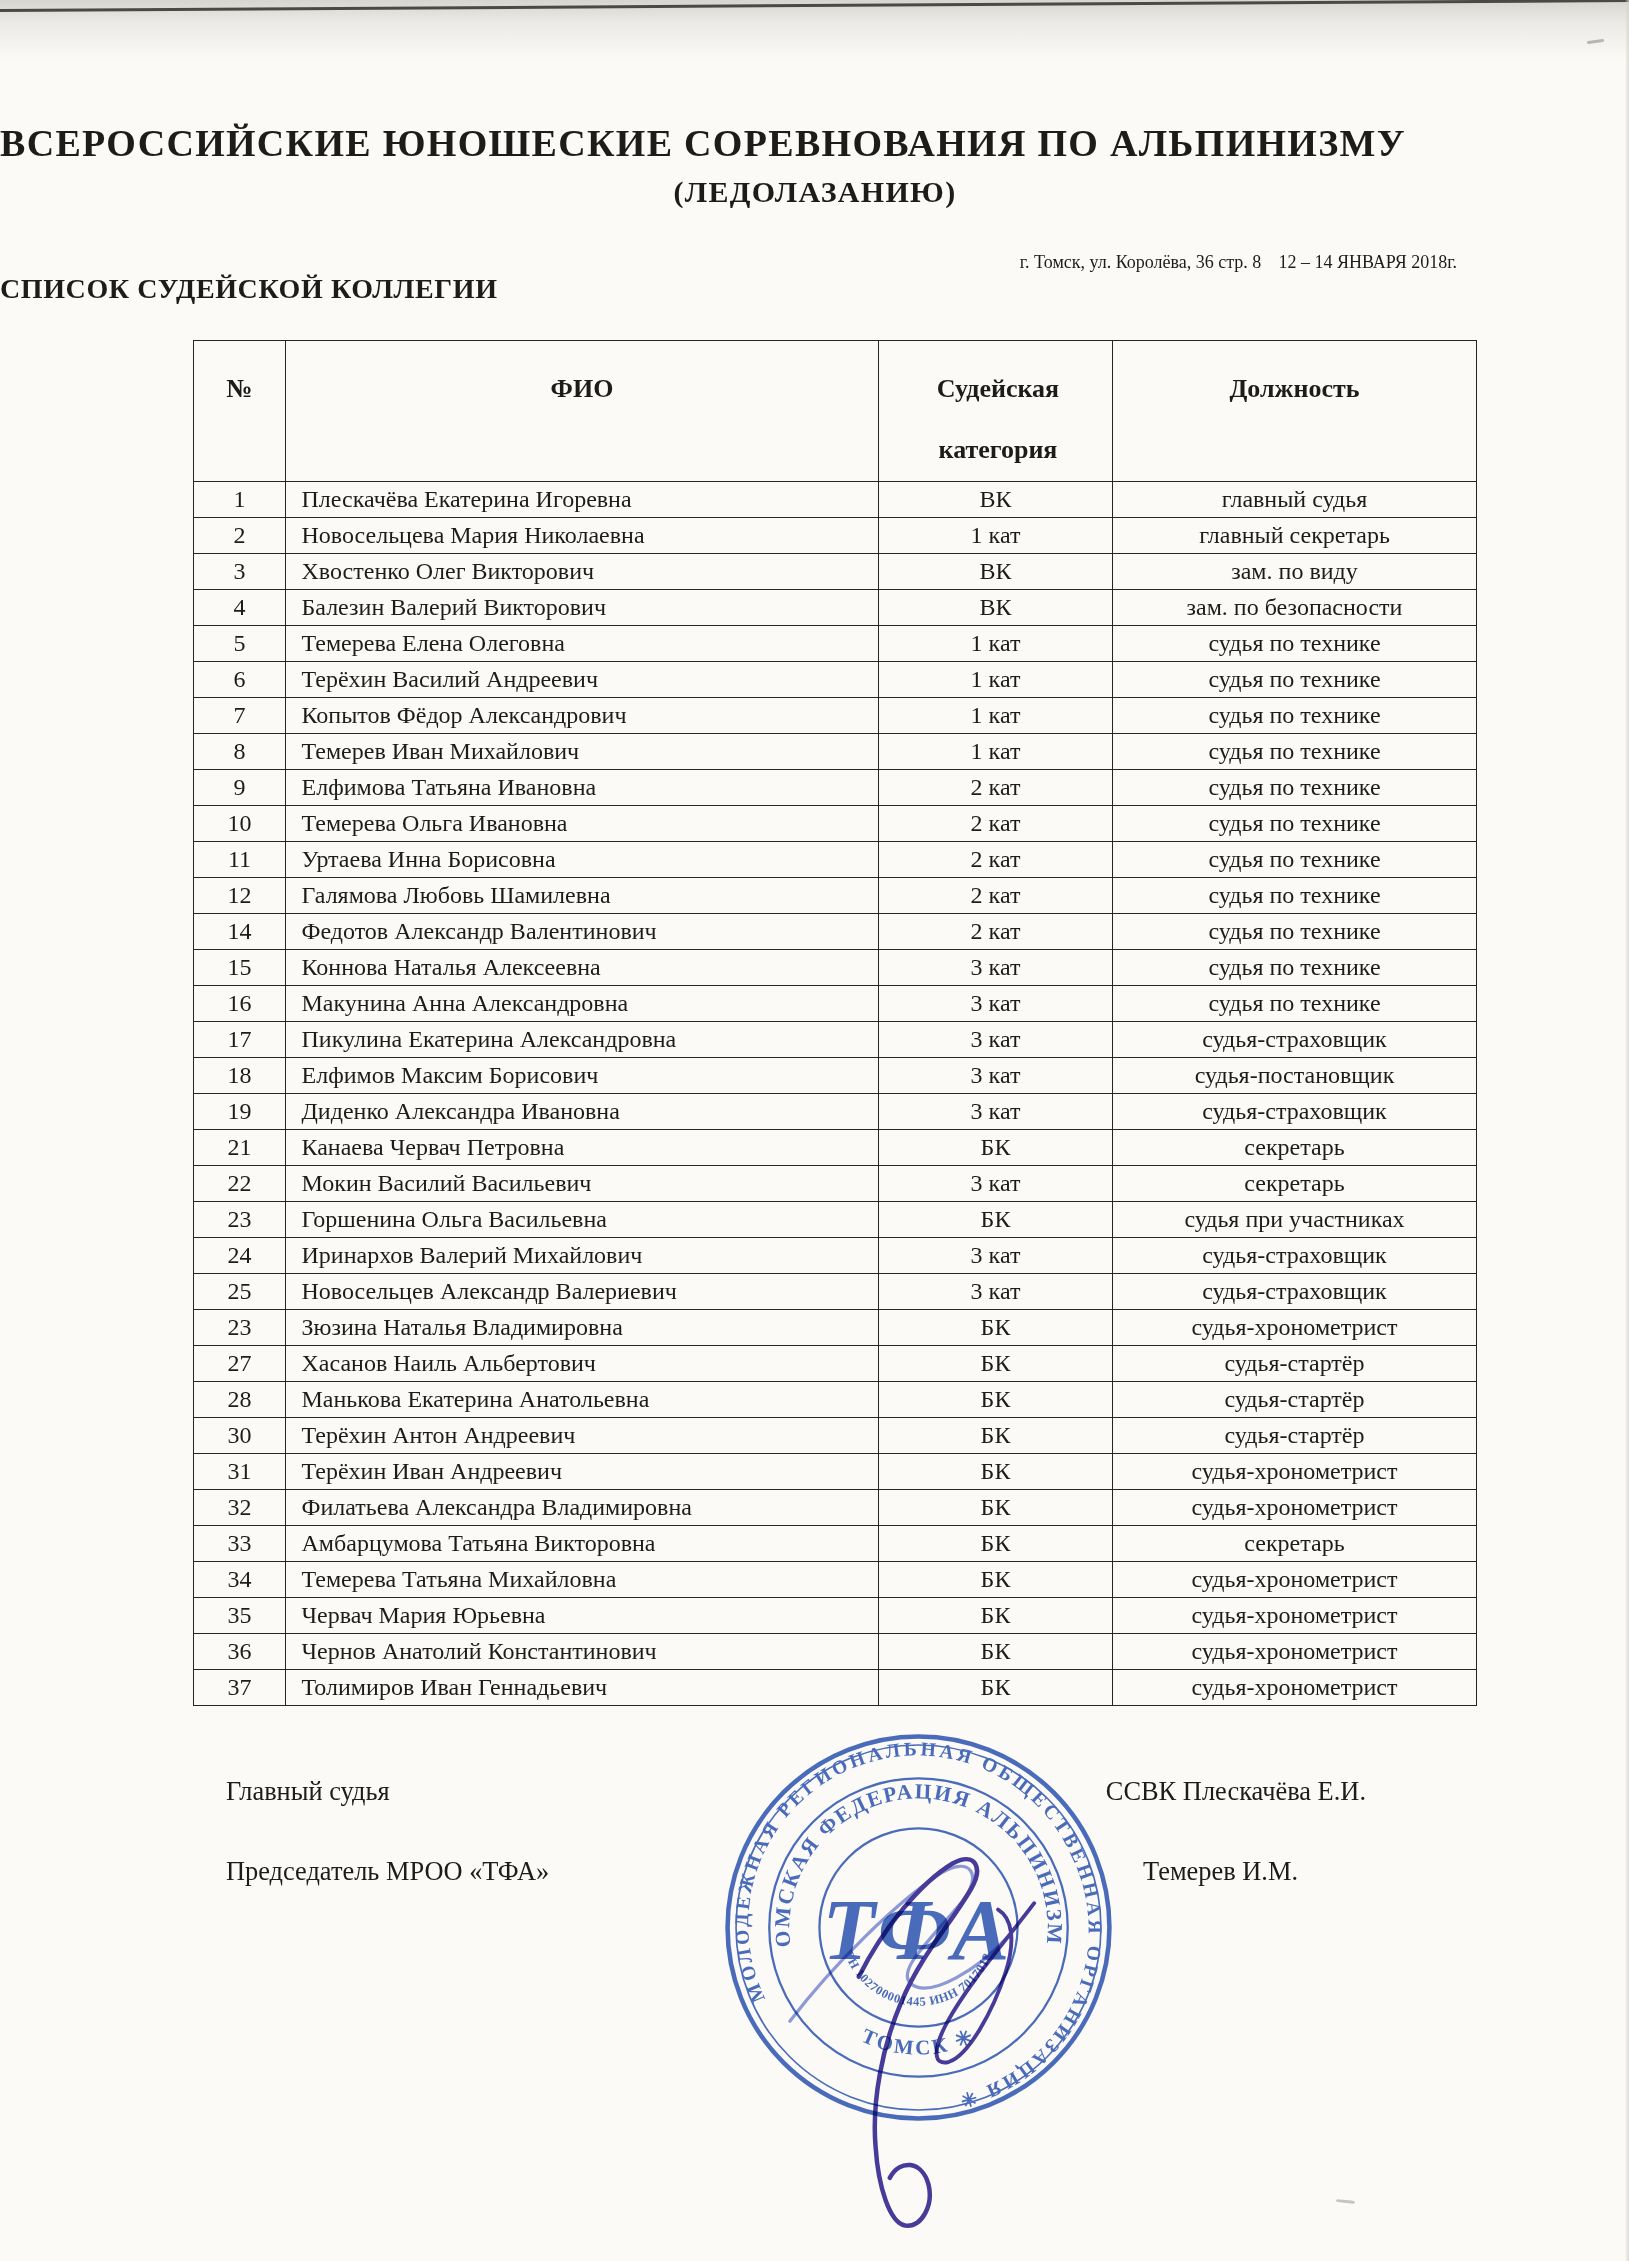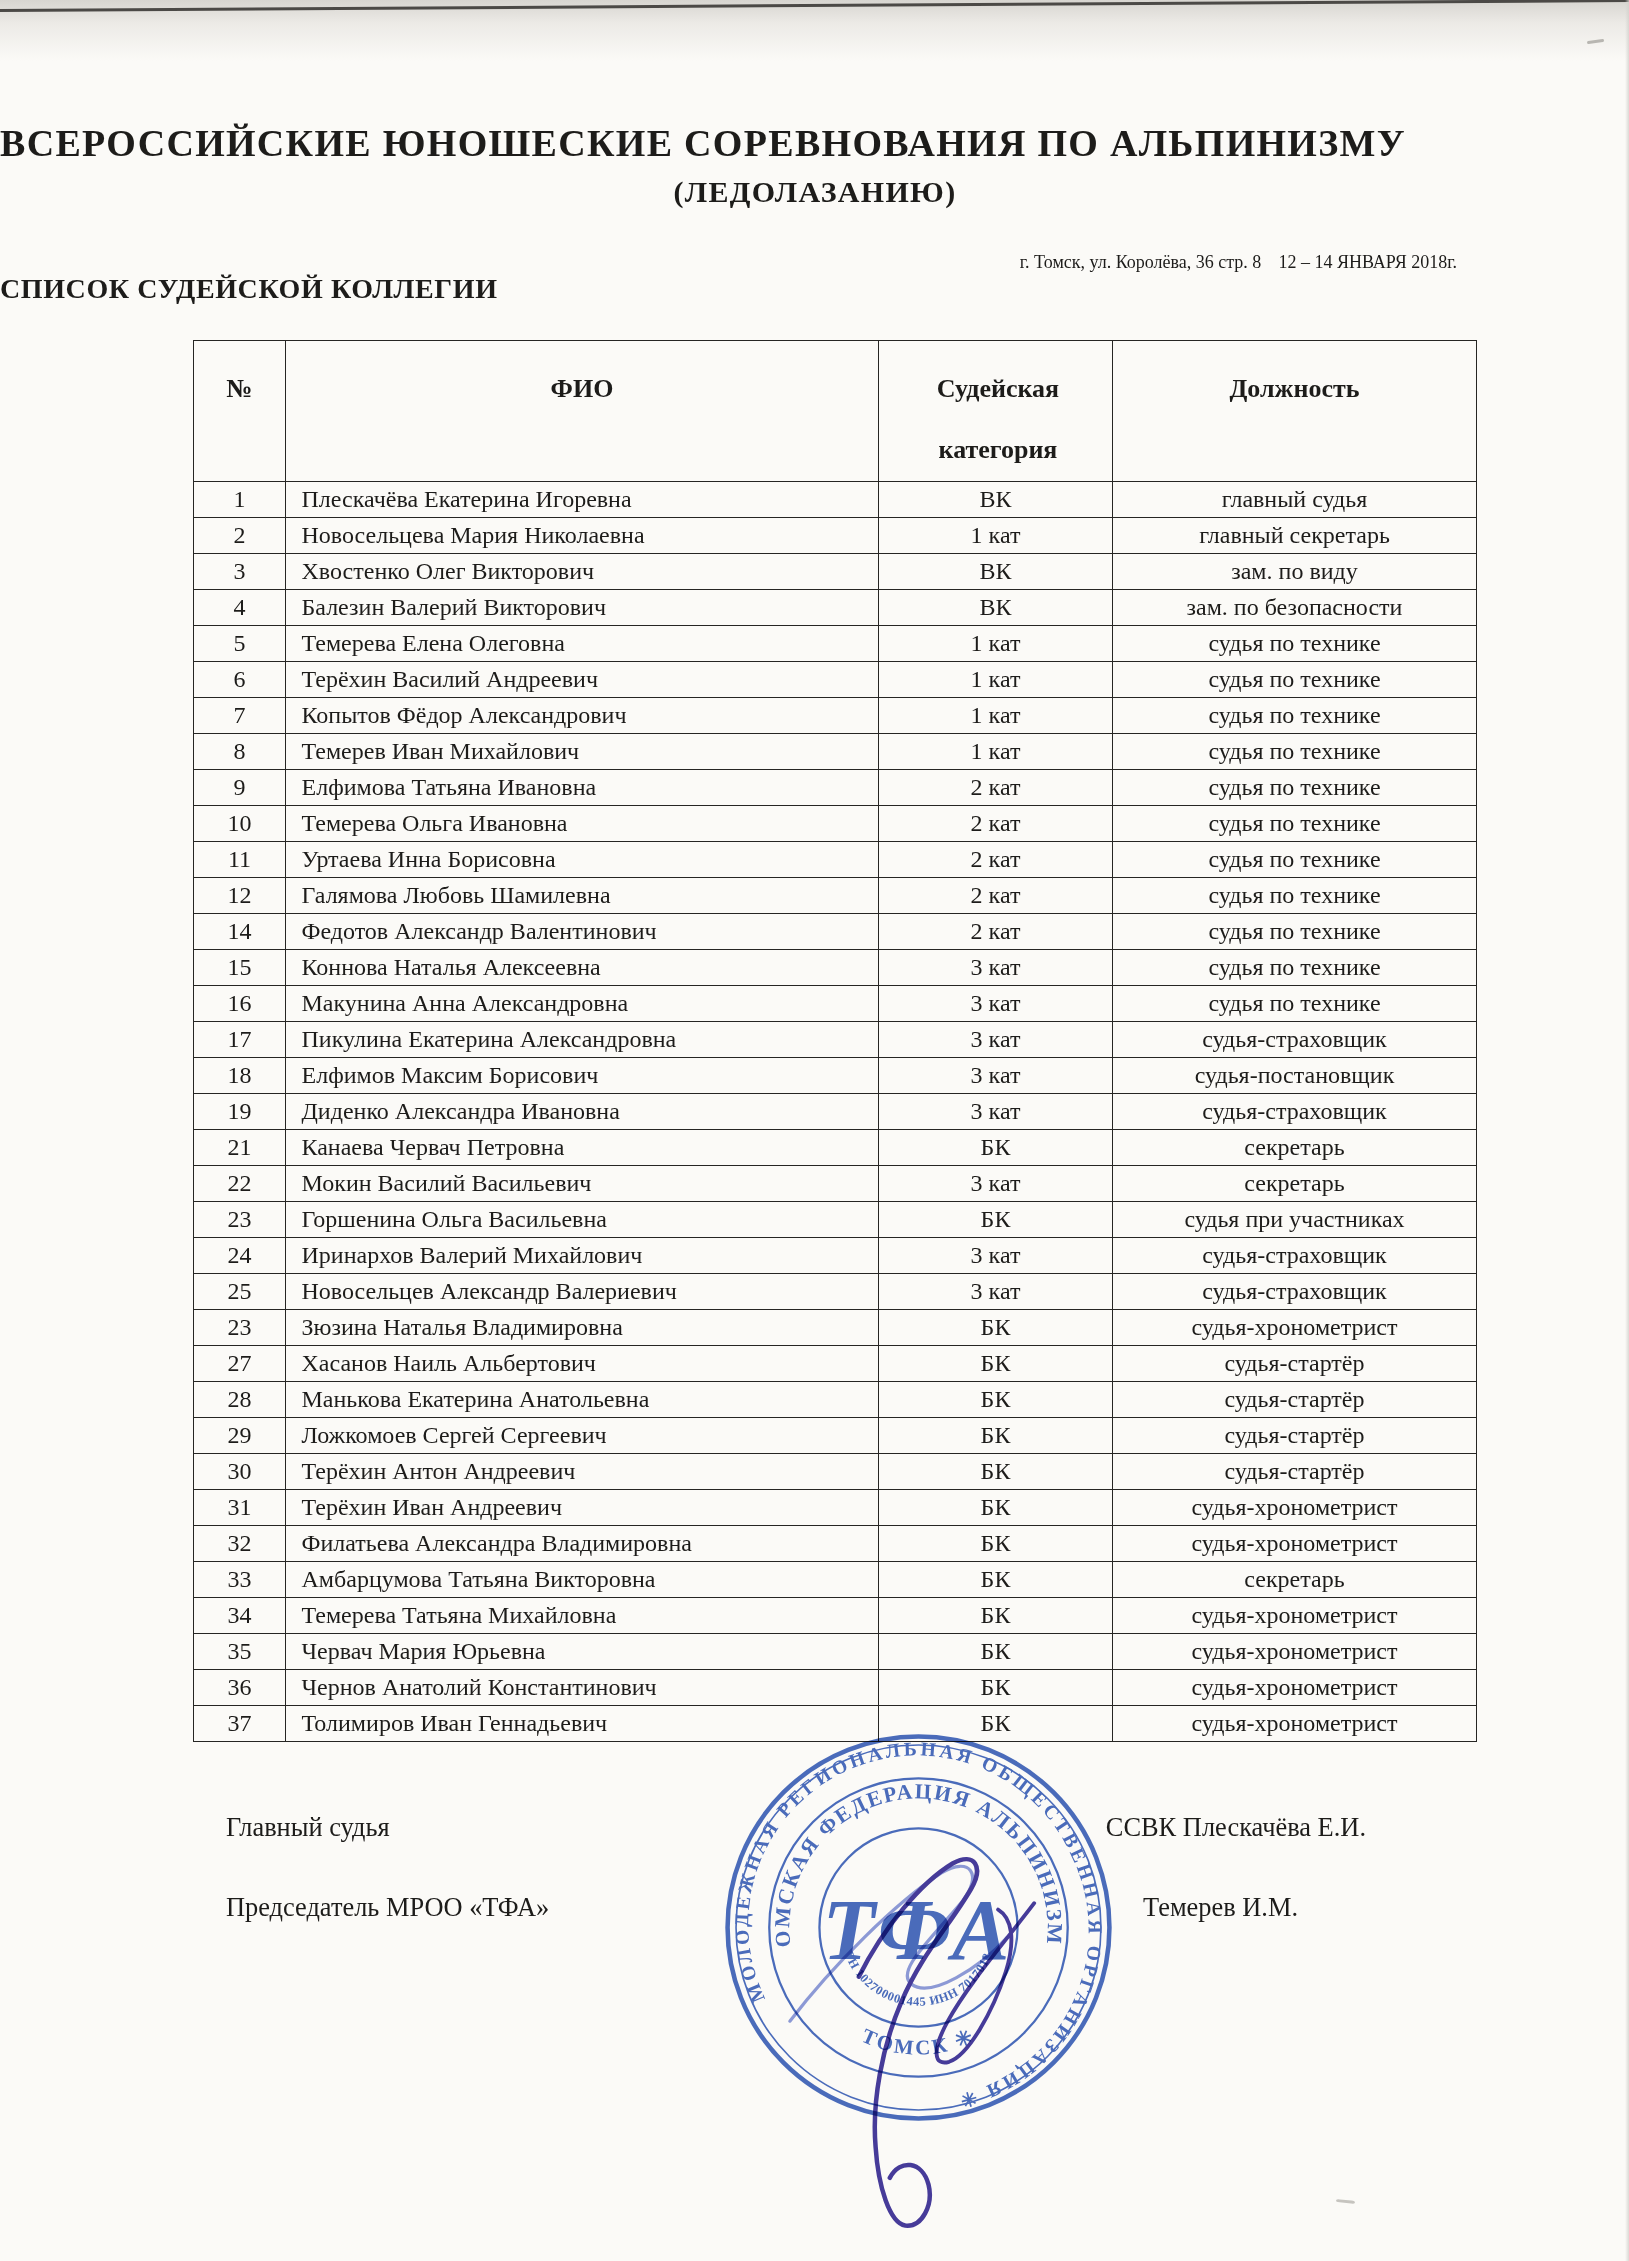--- a/index.html
+++ b/index.html
@@ -233,26 +233,20 @@
         </tr>
         <tr>
           <td class="col-num">27</td>
           <td class="col-name">Хасанов Наиль Альбертович</td>
           <td class="col-category">БК</td>
           <td class="col-position">судья-стартёр</td>
         </tr>
         <tr>
           <td class="col-num">28</td>
           <td class="col-name">Манькова Екатерина Анатольевна</td>
-          <td class="col-category">БК</td>
-          <td class="col-position">судья-стартёр</td>
-        </tr>
-        <tr>
-          <td class="col-num">29</td>
-          <td class="col-name">Ложкомоев Сергей Сергеевич</td>
           <td class="col-category">БК</td>
           <td class="col-position">судья-стартёр</td>
         </tr>
         <tr>
           <td class="col-num">30</td>
           <td class="col-name">Терёхин Антон Андреевич</td>
           <td class="col-category">БК</td>
           <td class="col-position">судья-стартёр</td>
         </tr>
         <tr>

